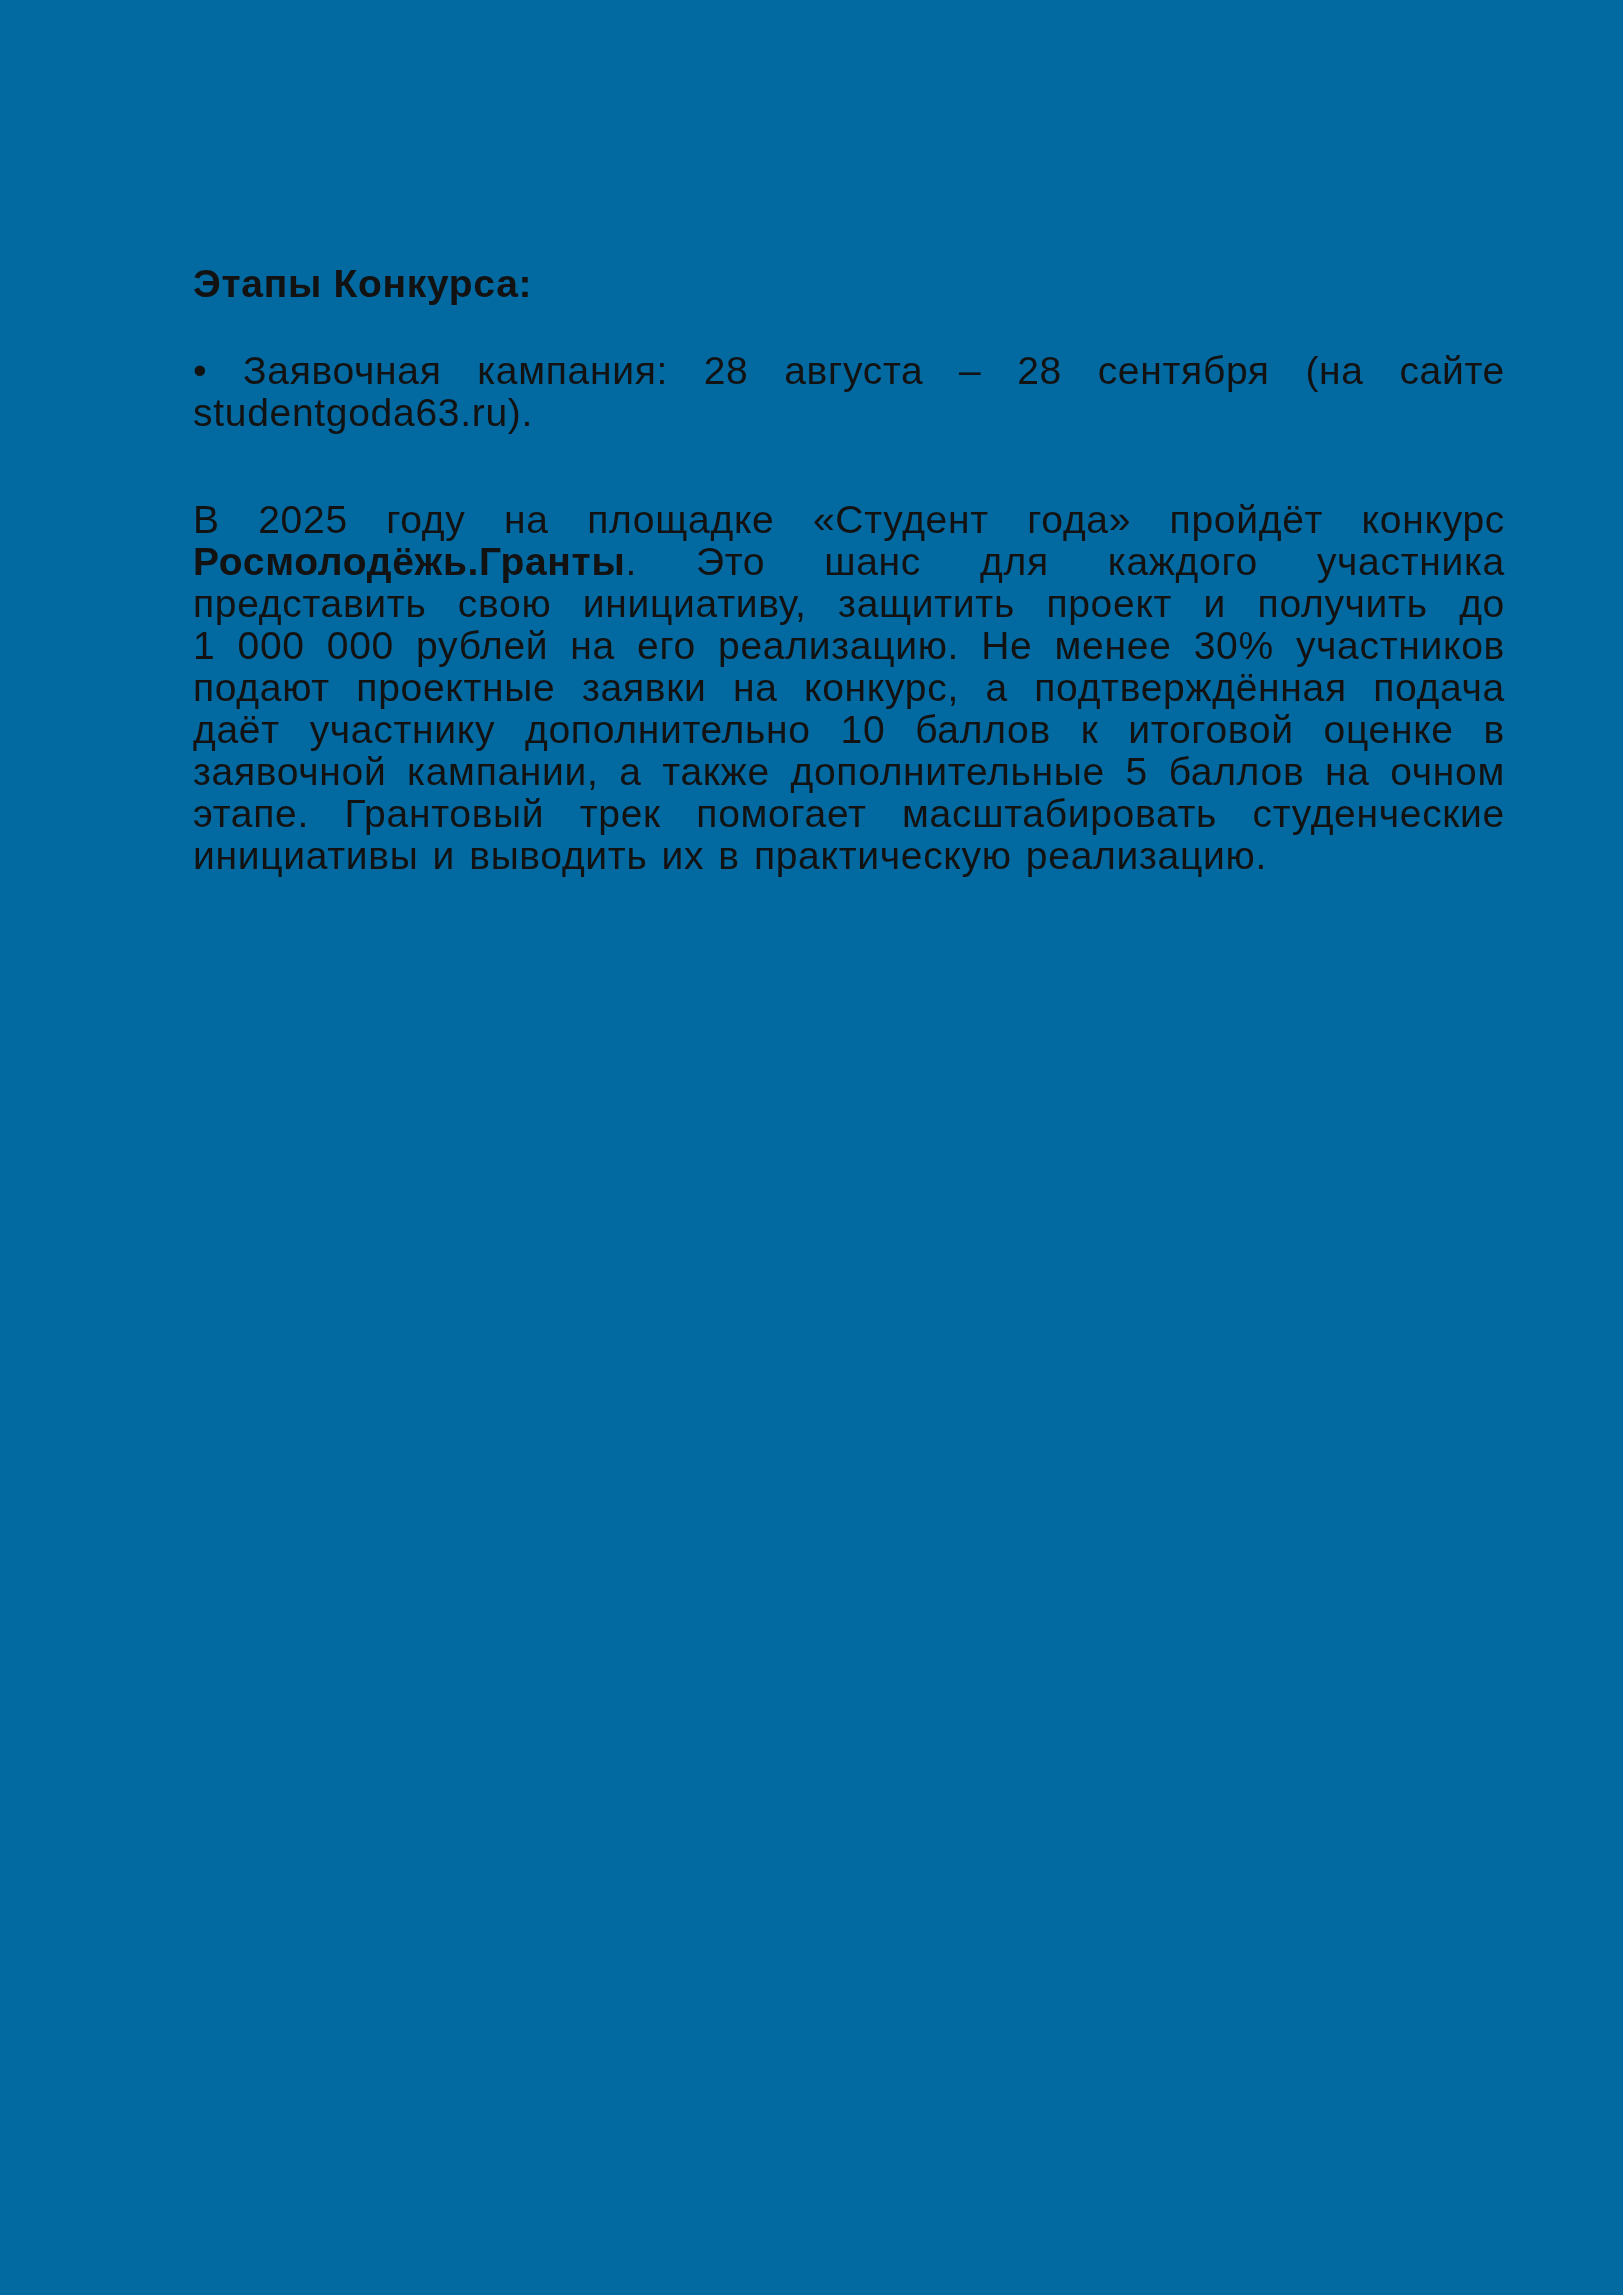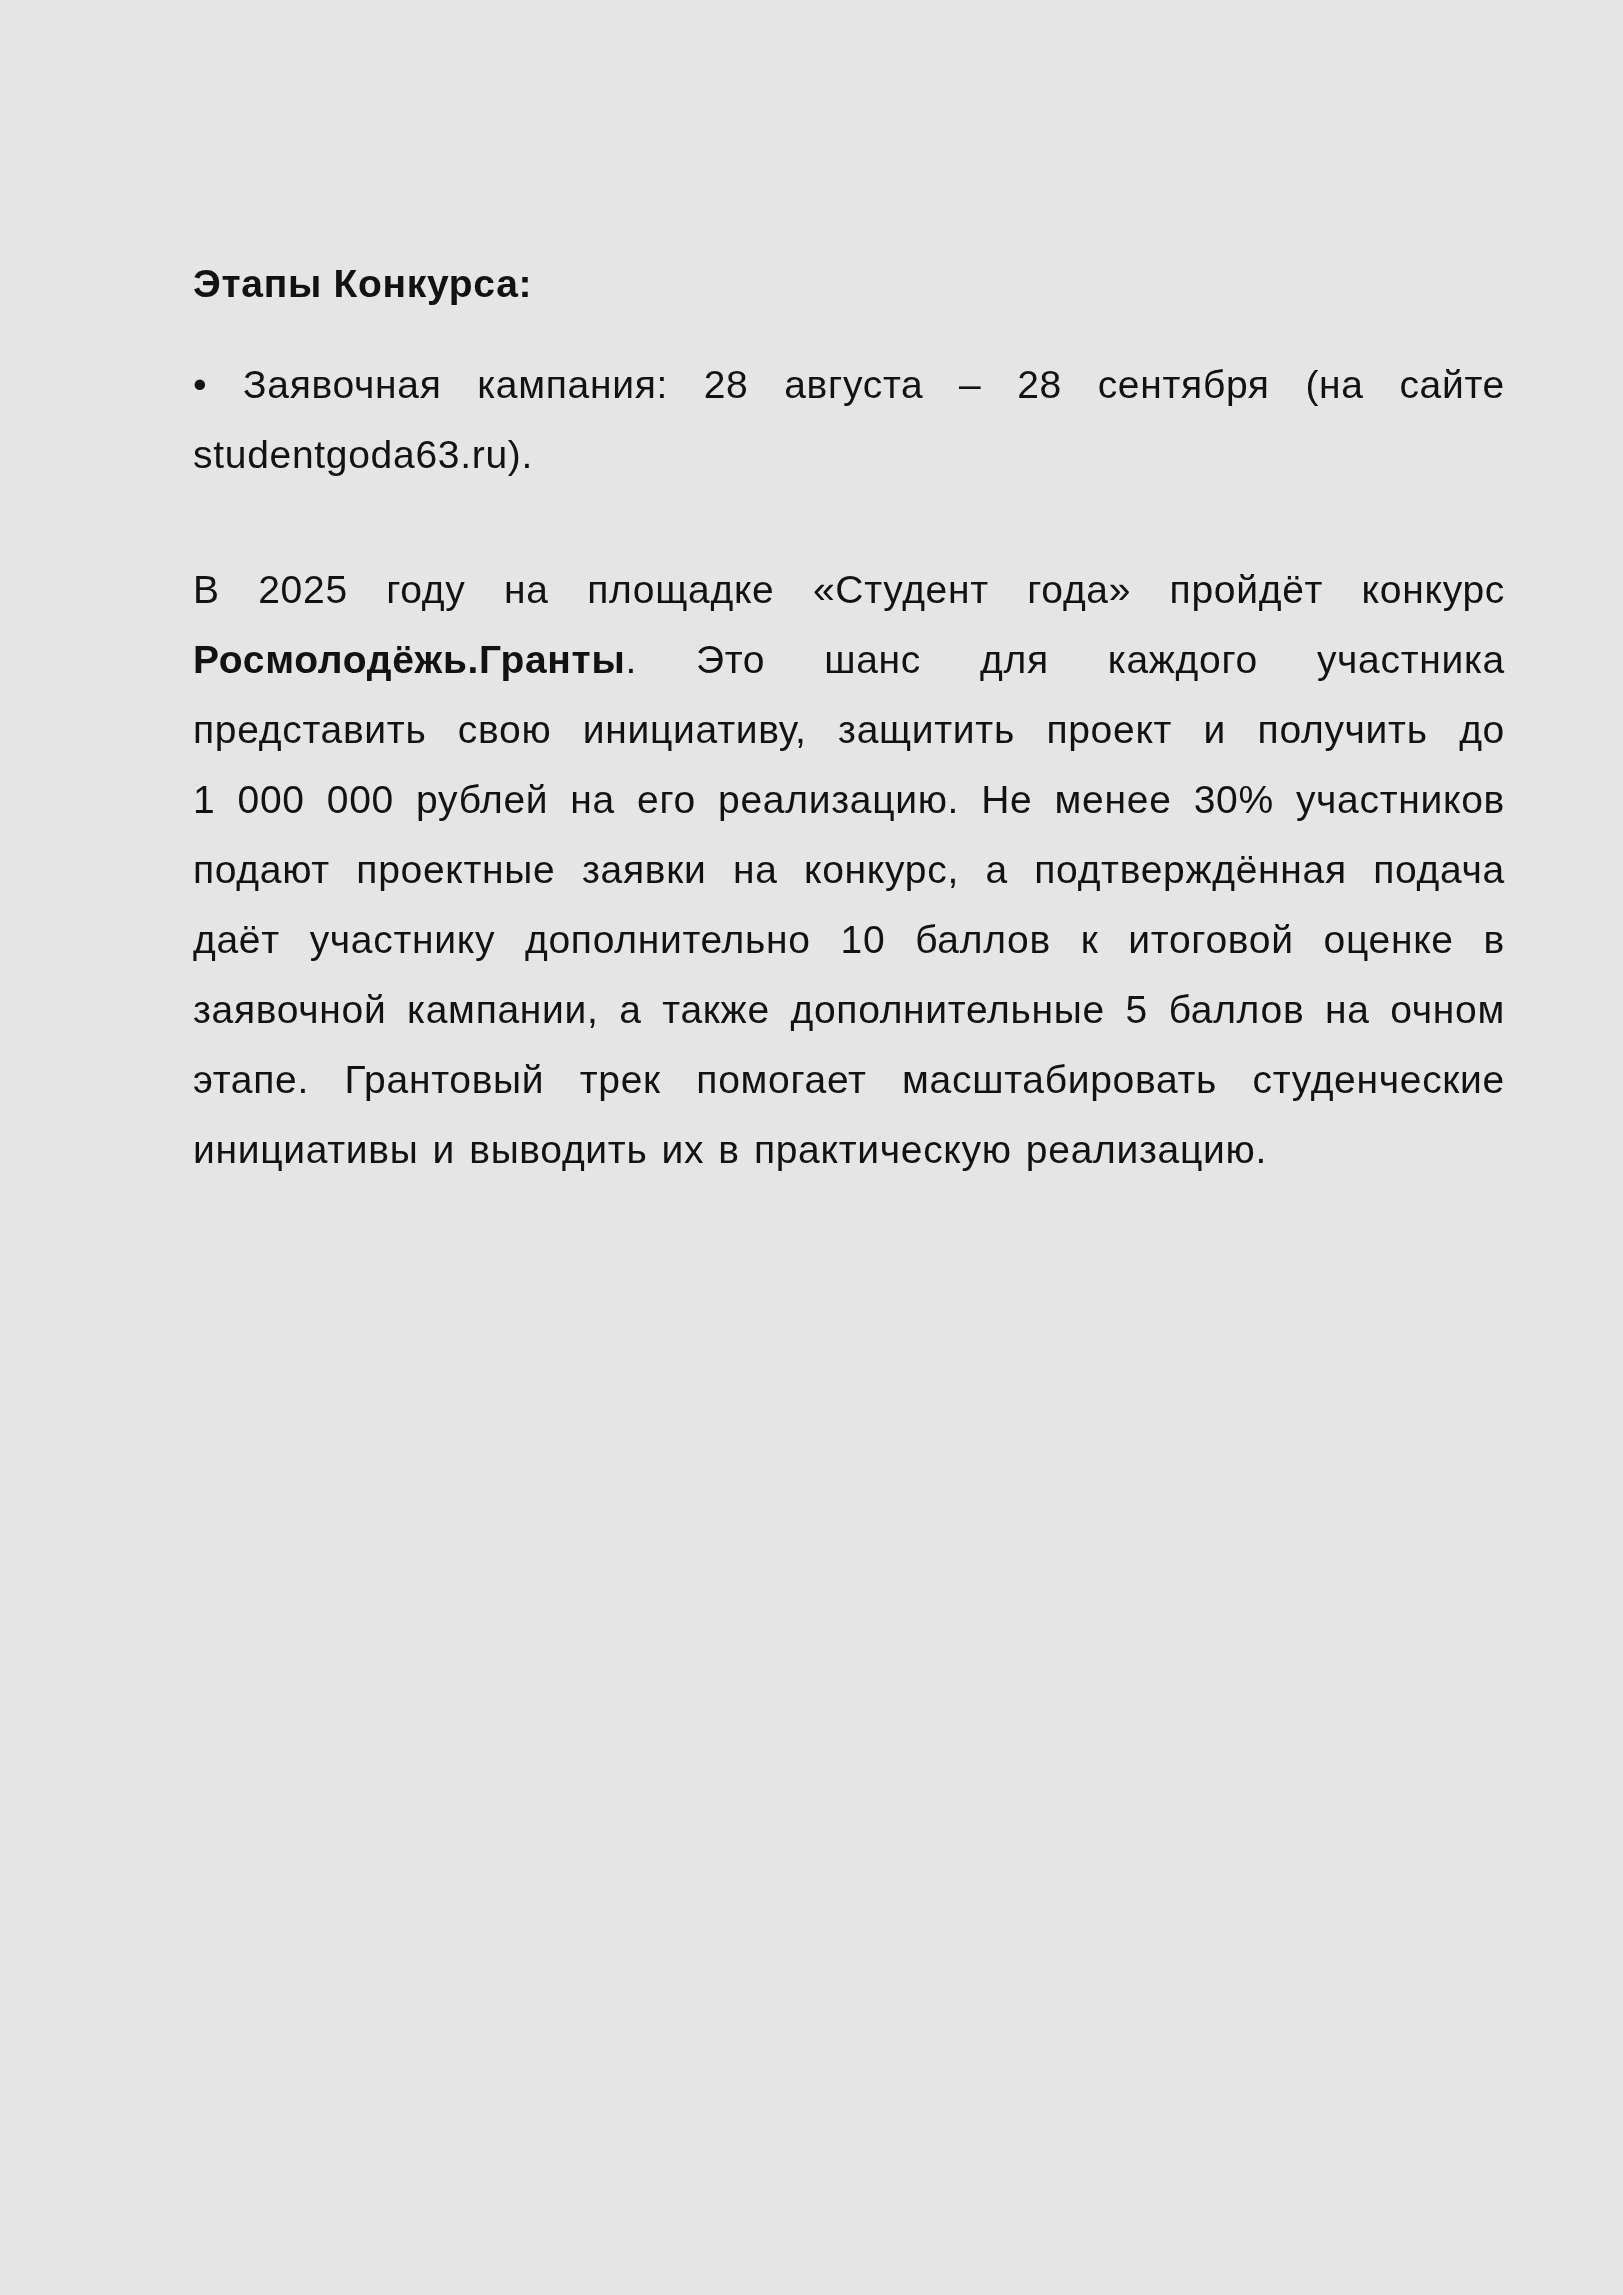--- a/index.html
+++ b/index.html
@@ -2,42 +2,42 @@
 <html style="font-size:10.5px"><head>
 <meta charset="utf-8">
 <style>
   * { box-sizing: border-box; }
   html, body { margin: 0; padding: 0; background: #ffffff; }
 
   .page {
     position: relative;
     width: 1623px;
     height: 2295px;
-    background: #e5e5e5;
+    background: #0369a1;
     color: #121212;
     font-family: "Liberation Sans", "DejaVu Sans", sans-serif;
     padding: 260px 118px 9px 193px;
     overflow: hidden;
   }
 
   .heading {
     font-size: 39px;
     font-weight: 700;
     letter-spacing: 0.7px;
     line-height: 47px;
     margin: 0 0 43px 0;
     white-space: pre-wrap;
   }
 
   .para {
     font-size: 39px;
     font-weight: 400;
     letter-spacing: 0.7px;
     word-spacing: 2.6px;
-    line-height: 70px;
+    line-height: 42px;
     text-align: justify;
     margin: 0 0 35px 0;
   }
 
   .para .bold-term { font-weight: 700; }
 
   .gap-top { margin-top: 65px; }
 
   
   .justify-last { text-align-last: justify; }

